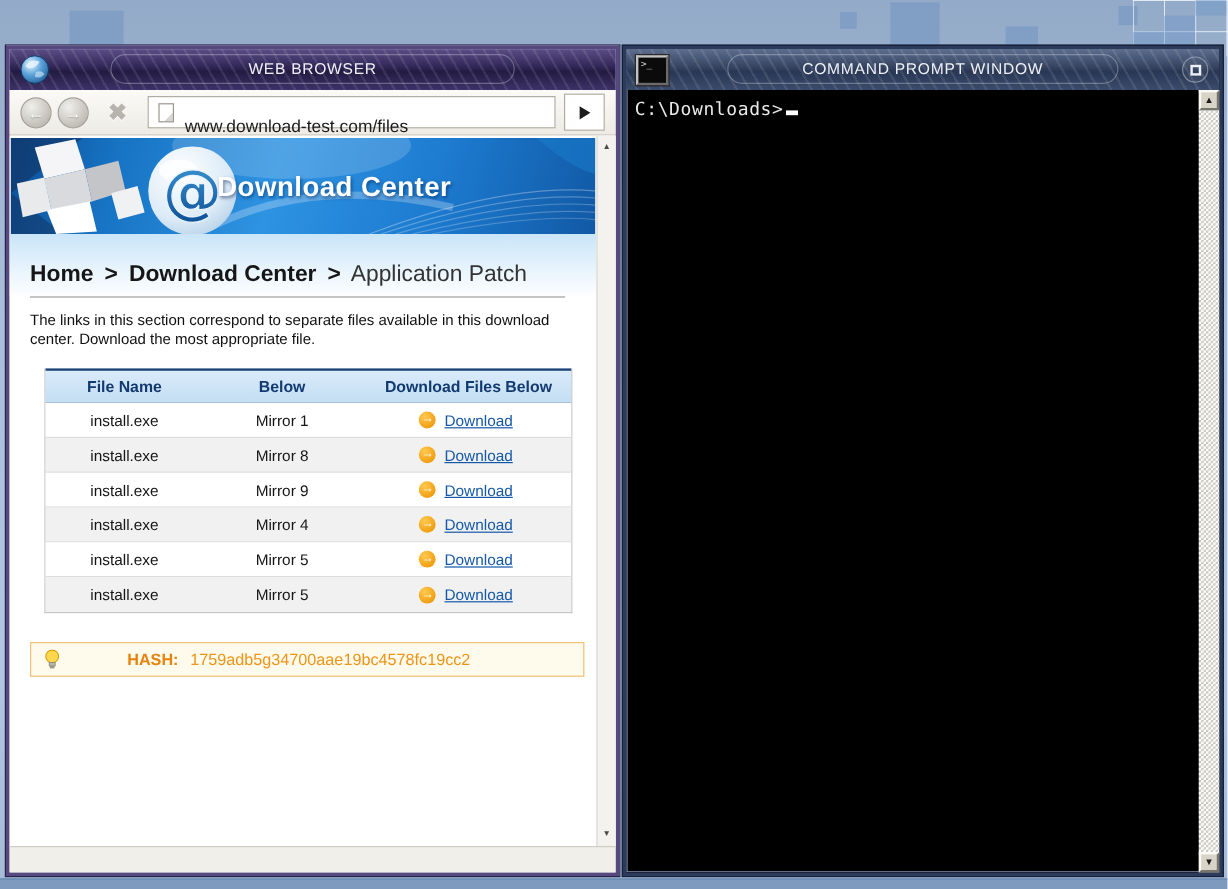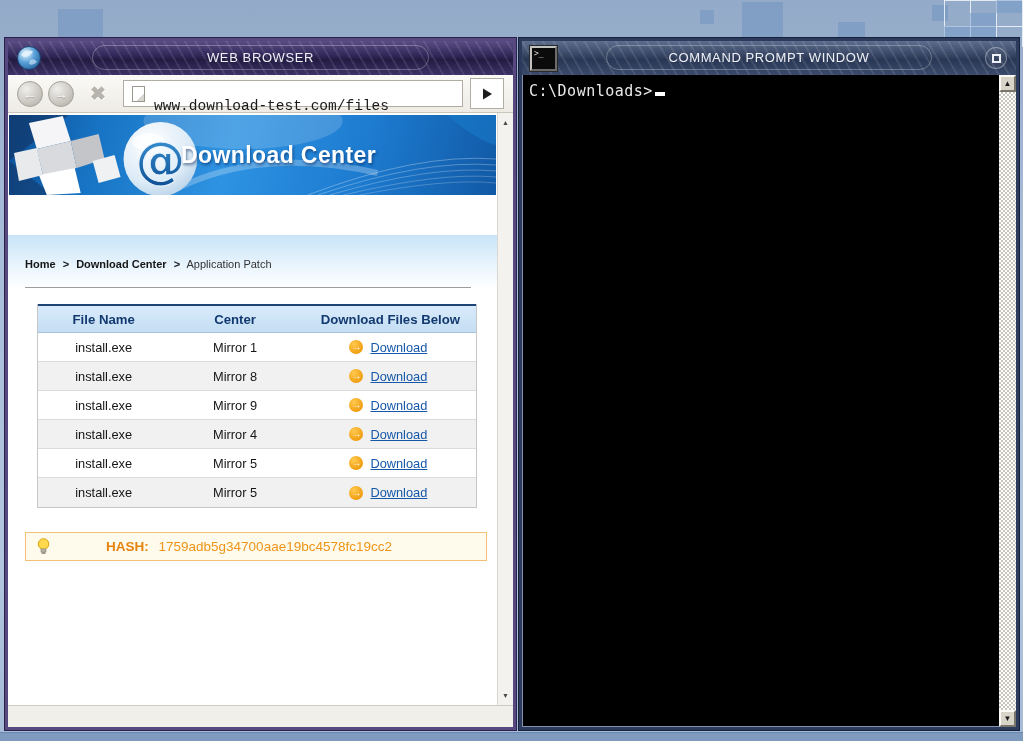--- a/index.html
+++ b/index.html
@@ -47,41 +47,41 @@
     display:flex; align-items:center; justify-content:center; margin-right:5px;
     text-shadow:0 1px 1px #8f8c85; }
   .stop-btn { width:26px; height:26px; color:#b7b4ad; font-size:19px; font-weight:bold;
     display:flex; align-items:center; justify-content:center; margin:0 4px 0 6px; flex:0 0 auto;
     text-shadow:0 1px 0 #fff; }
   .url-box { flex:1; height:27px; background:#fff; border:1px solid #b1ada3;
     display:flex; align-items:center; padding:0 8px; margin-left:8px; }
   .page-icon { width:13px; height:16px; border:1px solid #9a978f; flex:0 0 auto;
     background:linear-gradient(135deg,#fff 72%,#d8d6d0 72%); margin-right:9px; }
   .url-input { border:none; outline:none; flex:1; font-size:14.5px; color:#1a1a1a;
-    font-family:Liberation Mono, monospace; background:transparent;margin-top:24px; }
+    font-family:Liberation Sans, sans-serif; background:transparent;margin-top:24px; }
   .go-btn { width:34px; height:31px; background:#fff; border:1px solid #b1ada3;
     display:flex; align-items:center; justify-content:center; margin-left:7px; flex:0 0 auto; }
 
   .b-content { flex:1; display:flex; min-height:0; background:#fff; }
   .page { flex:1; overflow:hidden; }
   .b-scrollbar { width:16px; flex:0 0 auto; background:#f3f2ee; border-left:1px solid #dbd8d1;
     display:flex; flex-direction:column; justify-content:space-between; align-items:center;
     padding:6px 0; }
   .b-sb-arrow { font-size:7px; color:#4a4a4a; line-height:1; }
 
   .statusbar { height:22px; flex:0 0 auto; background:#f1efea; border-top:1px solid #cfccc4; }
 
   
   .banner { height:80px; margin:2px 1px 0 1px; position:relative; overflow:hidden;
     background:linear-gradient(105deg,#0d4f97 0%,#1773c3 18%,#2e93e2 45%,#1d7bd0 72%,#1159a5 100%); }
   .banner-title { position:absolute; left:172px; top:27px; font-size:23px; font-weight:bold;
     color:#fff; text-shadow:1px 2px 3px rgba(0,30,80,0.55); letter-spacing:0.4px; }
 
   .breadcrumb-bar { height:52px; background:linear-gradient(180deg,#c9e5f8 0%,#ecf6fd 65%,#fdfeff 100%);
-    padding:23px 0 0 17px; font-size:11px; color:#2a2a2a;margin-top:40px; }
+    padding:23px 0 0 17px; font-size:19px; color:#2a2a2a; }
   .bc-bold { font-weight:bold; color:#161616; }
   .bc-sep { margin:0 4px; font-weight:bold; color:#161616; }
   .bc-plain { color:#333; }
 
   .hr-line { border-top:1px solid #9d9d9d; margin:0 26px 0 17px; }
   .desc { margin:11px 30px 0 17px; font-size:12.5px; color:#101010; line-height:1.28; max-width:462px; }
 
   .dl-table { margin:16px 20px 0 29px; border:1px solid #c6c6c6; border-top:none; }
   .dl-head { display:flex; align-items:center; height:29px; font-weight:bold; color:#123a70;
     font-size:13.2px; background:linear-gradient(180deg,#d9ebfb 0%,#c4def3 100%);
@@ -237,25 +237,26 @@
         <div class="breadcrumb-bar">
           <span class="bc-bold">Home</span>
           <span class="bc-sep">&gt;</span>
           <span class="bc-bold">Download Center</span>
           <span class="bc-sep">&gt;</span>
           <span class="bc-plain">Application Patch</span>
         </div>
 
         <div class="hr-line"></div>
 
+        <p class="desc">The links in this section correspond to separate files available in this download center. Download the most appropriate file.</p>
 
         <div class="dl-table">
           <div class="dl-head">
             <div class="c1">File Name</div>
-            <div class="c2">Center</div>
+            <div class="c2">Below</div>
             <div class="c3">Download Files Below</div>
           </div>
 
           <div class="dl-row">
             <div class="c1">install.exe</div>
             <div class="c2">Mirror 1</div>
             <div class="c3 cell-dl">
               <span class="dl-ico"><span>→</span></span>
               <span class="dl-link">Download</span>
             </div>

